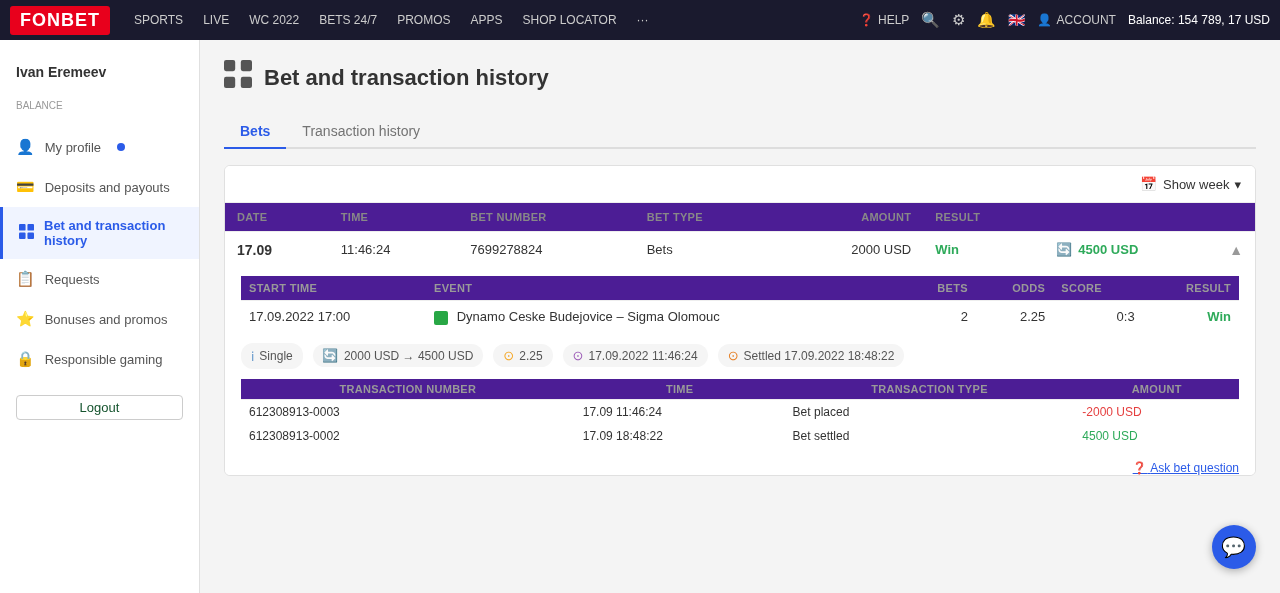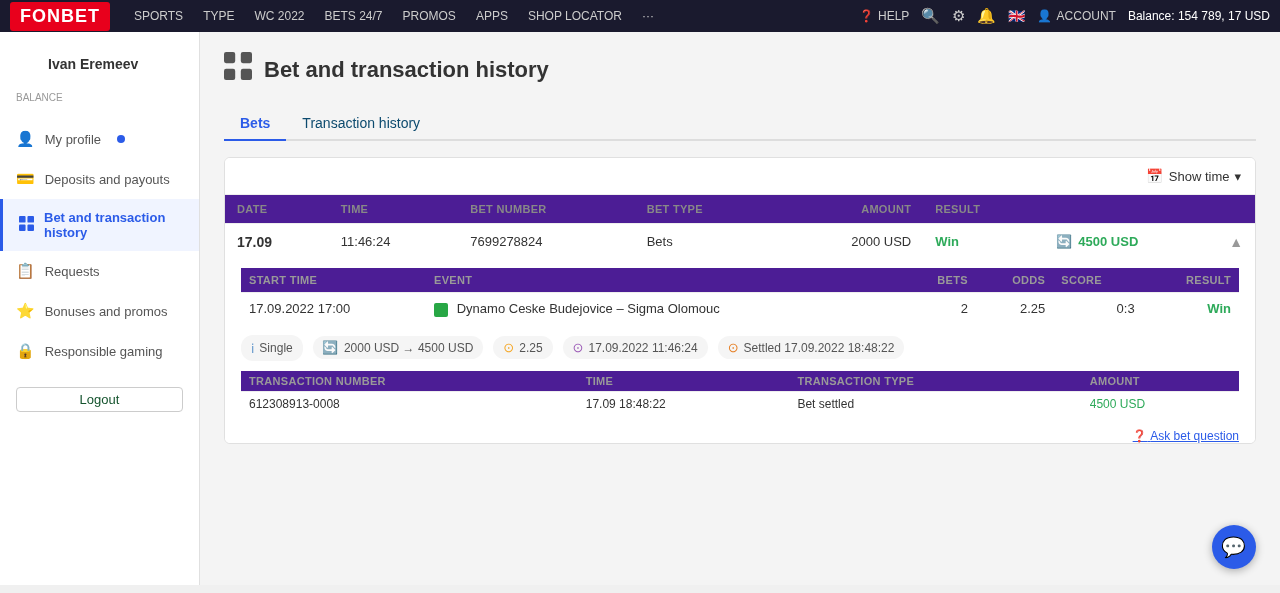--- a/index.html
+++ b/index.html
@@ -3,21 +3,21 @@
   <meta charset="utf-8">
   <style>
     * { box-sizing: border-box; margin: 0; padding: 0; }
     body { font-family: Arial, sans-serif; font-size: 13px; background: #f0f0f0; color: #333; }
 
     
     .topnav {
       display: flex;
       align-items: center;
       background: #1a1a2e;
-      height: 32px;
+      height: 40px;
       padding: 16px 10px;
       gap: 6px;
       justify-content: center;
     }
     .topnav-logo {
       background: #e8001c;
       padding: 4px 10px;
       border-radius: 3px;
       font-weight: 900;
       font-size: 18px;
@@ -56,21 +56,21 @@
 
     
     .sidebar {
       width: 200px;
       background: white;
       padding: 16px 0;
       border-right: 1px solid #e0e0e0;
       flex-shrink: 0;
     }
     .sidebar-user { padding: 8px 16px 16px; }
-    .sidebar-username { font-size: 14px; font-weight: bold; color: #333; margin-left: 32px; }
+    .sidebar-username { font-size: 14px; font-weight: bold; color: #333; }
     .sidebar-balance-label { font-size: 10px; color: #999; text-transform: uppercase; margin-top: 20px; }
     .sidebar-balance-value { font-size: 17px; font-weight: bold; color: #333; }
 
     .sidebar-item {
       display: flex;
       align-items: center;
       gap: 10px;
       padding: 11px 16px;
       cursor: pointer;
       color: #555;
@@ -106,21 +106,21 @@
     }
     .page-header-icon { font-size: 26px; color: #555; }
     .page-header-title { font-size: 22px; font-weight: 600; color: #333; }
 
     
     .tabs { display: flex; gap: 0; border-bottom: 2px solid #ddd; margin-bottom: 16px; }
     .tab {
       padding: 8px 16px;
       cursor: pointer;
       font-size: 14px;
-      color: #0c4a6e;
+      color: #737373;
       border-bottom: 2px solid transparent;
       margin-bottom: -2px;
     }
     .tab.active { color: #2b5be8; border-bottom: 2px solid #2b5be8; font-weight: 600; }
 
     
     .table-container {
       background: white;
       border-radius: 6px;
       border: 1px solid #e0e0e0;
@@ -219,21 +219,21 @@
     .chip-odds .chip-icon { color: #f5a623; }
     .chip-date .chip-icon { color: #9b59b6; }
     .chip-settled .chip-icon { color: #e67e22; }
     .chip-orange { color: #e67e22; }
 
     
     .txn-table { width: 100%; border-collapse: collapse; margin-top: 10px; }
     .txn-table th {
       font-size: 11px;
       color: #999;
-      text-align: left;
+      text-align: center;
       padding: 4px 8px;
       text-transform: uppercase;
       border-bottom: 1px solid #eee;
     }
     .txn-table td {
       font-size: 12px;
       color: #333;
       padding: 5px 8px;
     }
     .txn-negative { color: #e53e3e; }
@@ -268,21 +268,21 @@
 
     .blue-dot { display: inline-block; width: 8px; height: 8px; background: #2b5be8; border-radius: 50%; margin-left: 6px; }
   </style>
 </head>
 <body>
 
 <nav class="topnav">
   <div class="topnav-logo">FONBET</div>
   <div class="topnav-links">
     <span class="topnav-link">SPORTS</span>
-    <span class="topnav-link">TYPE</span>
+    <span class="topnav-link">LIVE</span>
     <span class="topnav-link">WC 2022</span>
     <span class="topnav-link">BETS 24/7</span>
     <span class="topnav-link">PROMOS</span>
     <span class="topnav-link">APPS</span>
     <span class="topnav-link">SHOP LOCATOR</span>
     <span class="topnav-link">···</span>
   </div>
   <div class="topnav-right">
     <span class="help">
       <span>❓</span>
@@ -364,21 +364,21 @@
 
     <div class="tabs">
       <div class="tab active">Bets</div>
       <div class="tab">Transaction history</div>
     </div>
 
     <div class="table-container">
       <div class="table-toolbar">
         <button class="show-week-btn">
           <span class="cal-icon">📅</span>
-          <span>Show time</span>
+          <span>Show week</span>
           <span>▾</span>
         </button>
       </div>
 
       <table class="bets-table">
         <thead>
           <tr>
             <th>DATE</th>
             <th>TIME</th>
             <th>BET NUMBER</th>
@@ -461,21 +461,27 @@
                   <thead>
                     <tr>
                       <th>Transaction number</th>
                       <th>Time</th>
                       <th>Transaction type</th>
                       <th>Amount</th>
                     </tr>
                   </thead>
                   <tbody>
                     <tr>
-                      <td>612308913-0008</td>
+                      <td>612308913-0003</td>
+                      <td>17.09 11:46:24</td>
+                      <td>Bet placed</td>
+                      <td><span class="txn-negative">-2000 USD</span></td>
+                    </tr>
+                    <tr>
+                      <td>612308913-0002</td>
                       <td>17.09 18:48:22</td>
                       <td>Bet settled</td>
                       <td><span class="txn-positive">4500 USD</span></td>
                     </tr>
                   </tbody>
                 </table>
 
                 <div style="text-align:right; margin-top:8px;">
                   <span class="ask-bet-link">
                     <span>❓</span>

